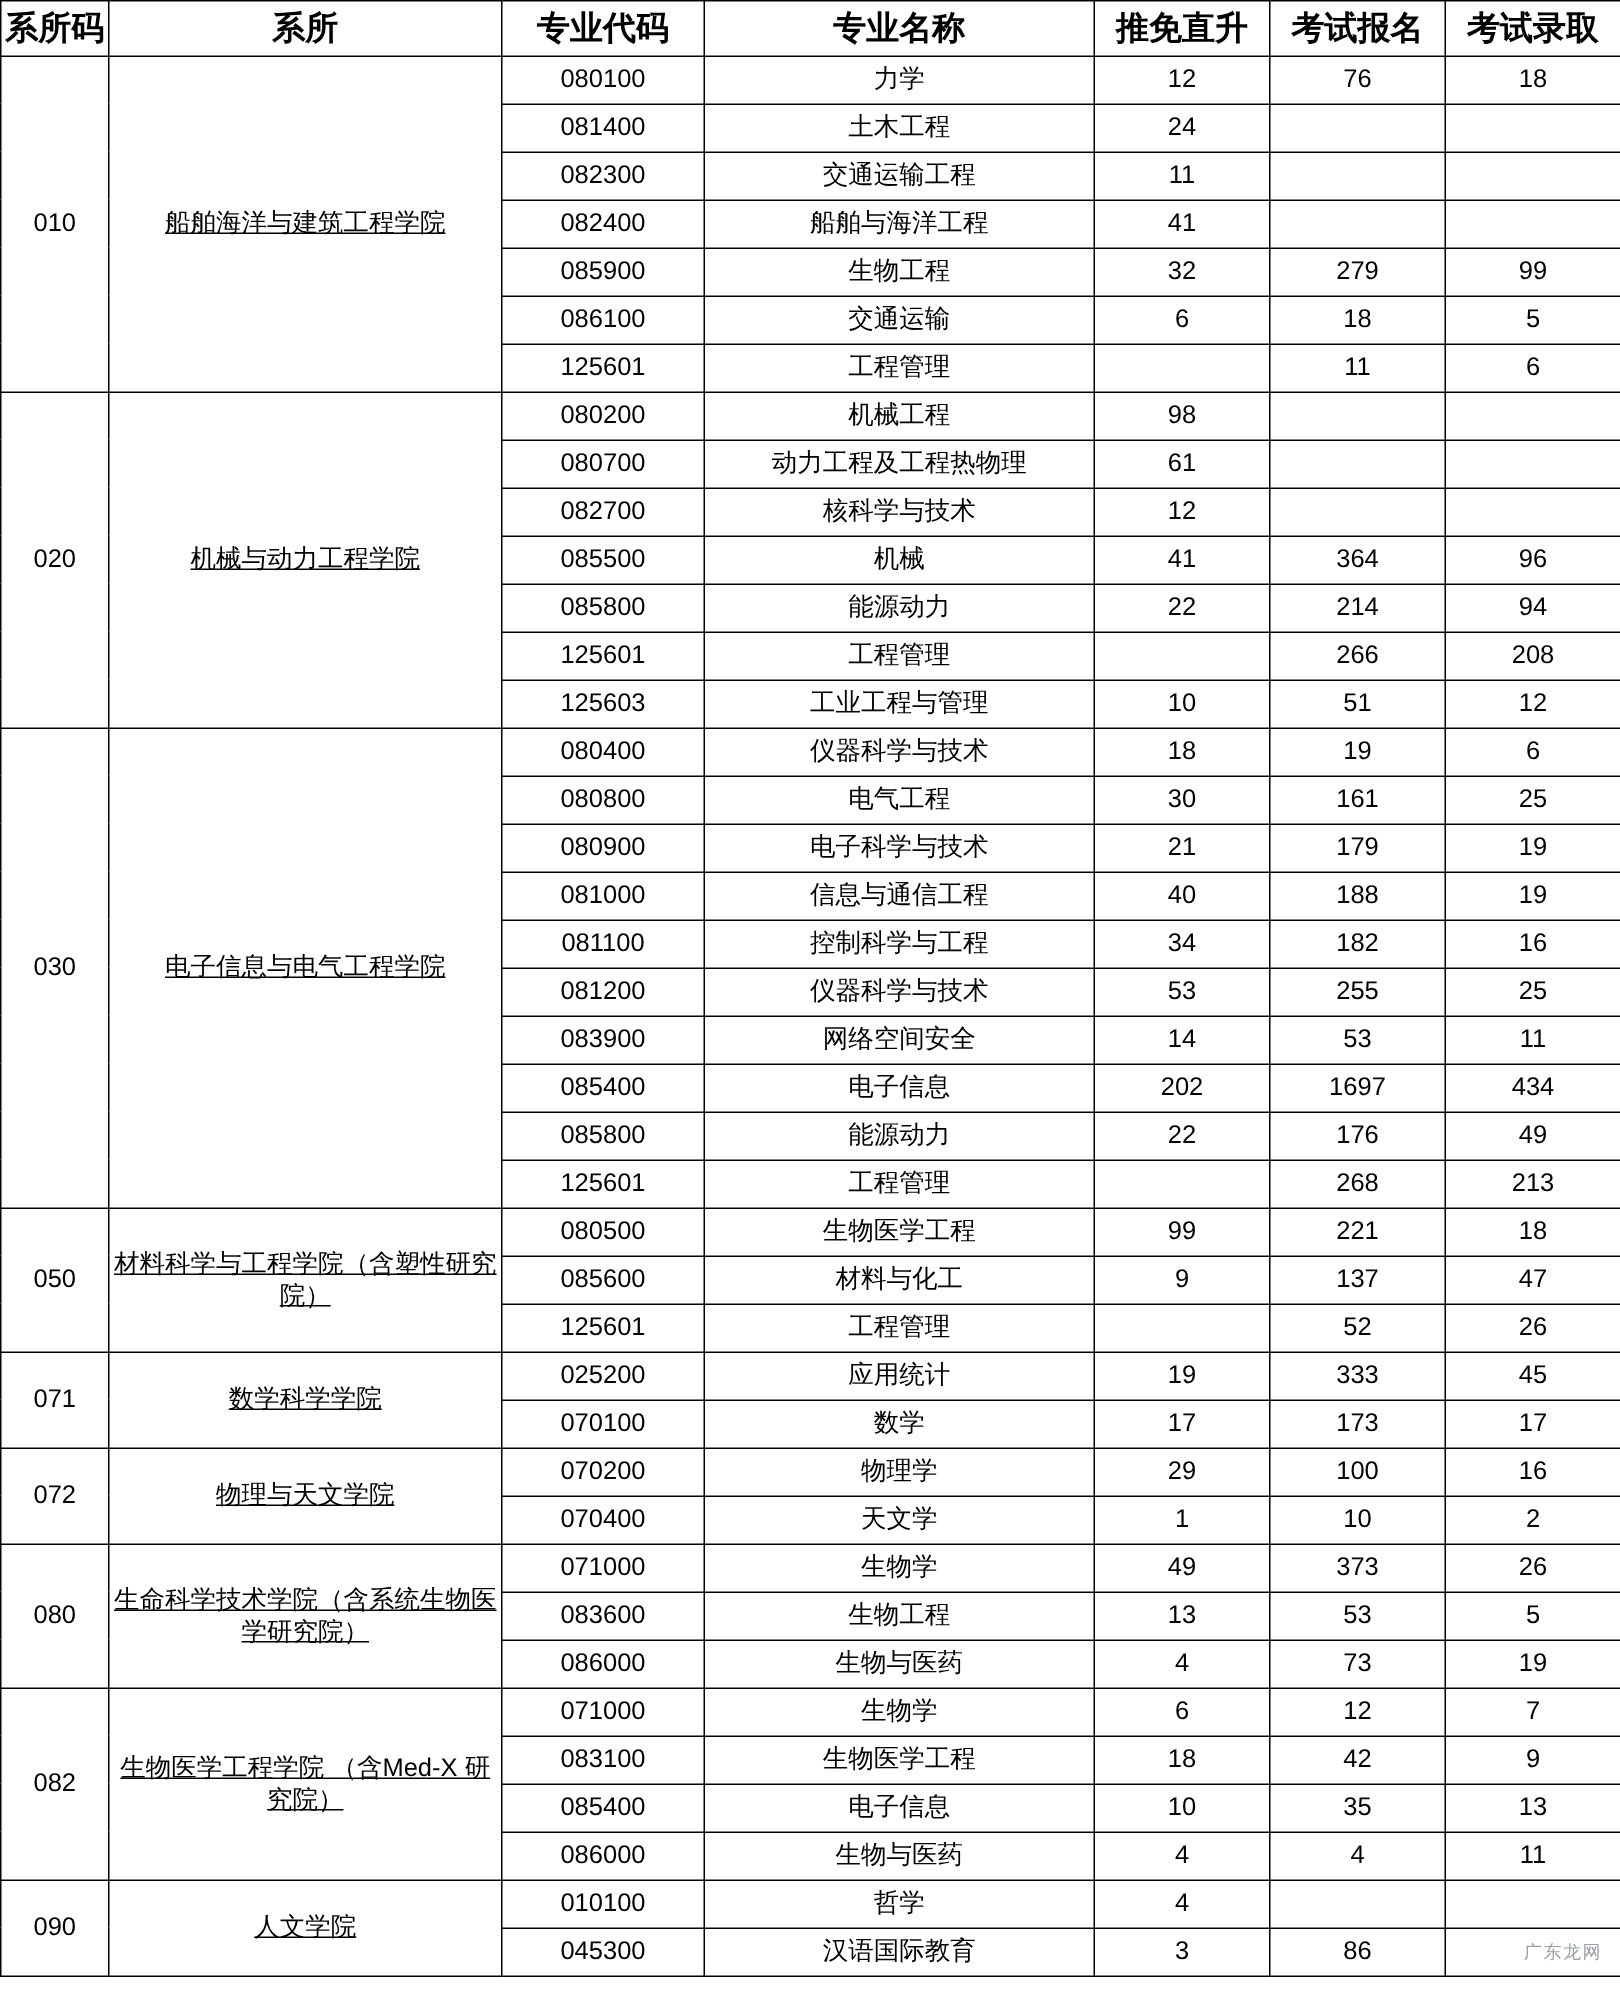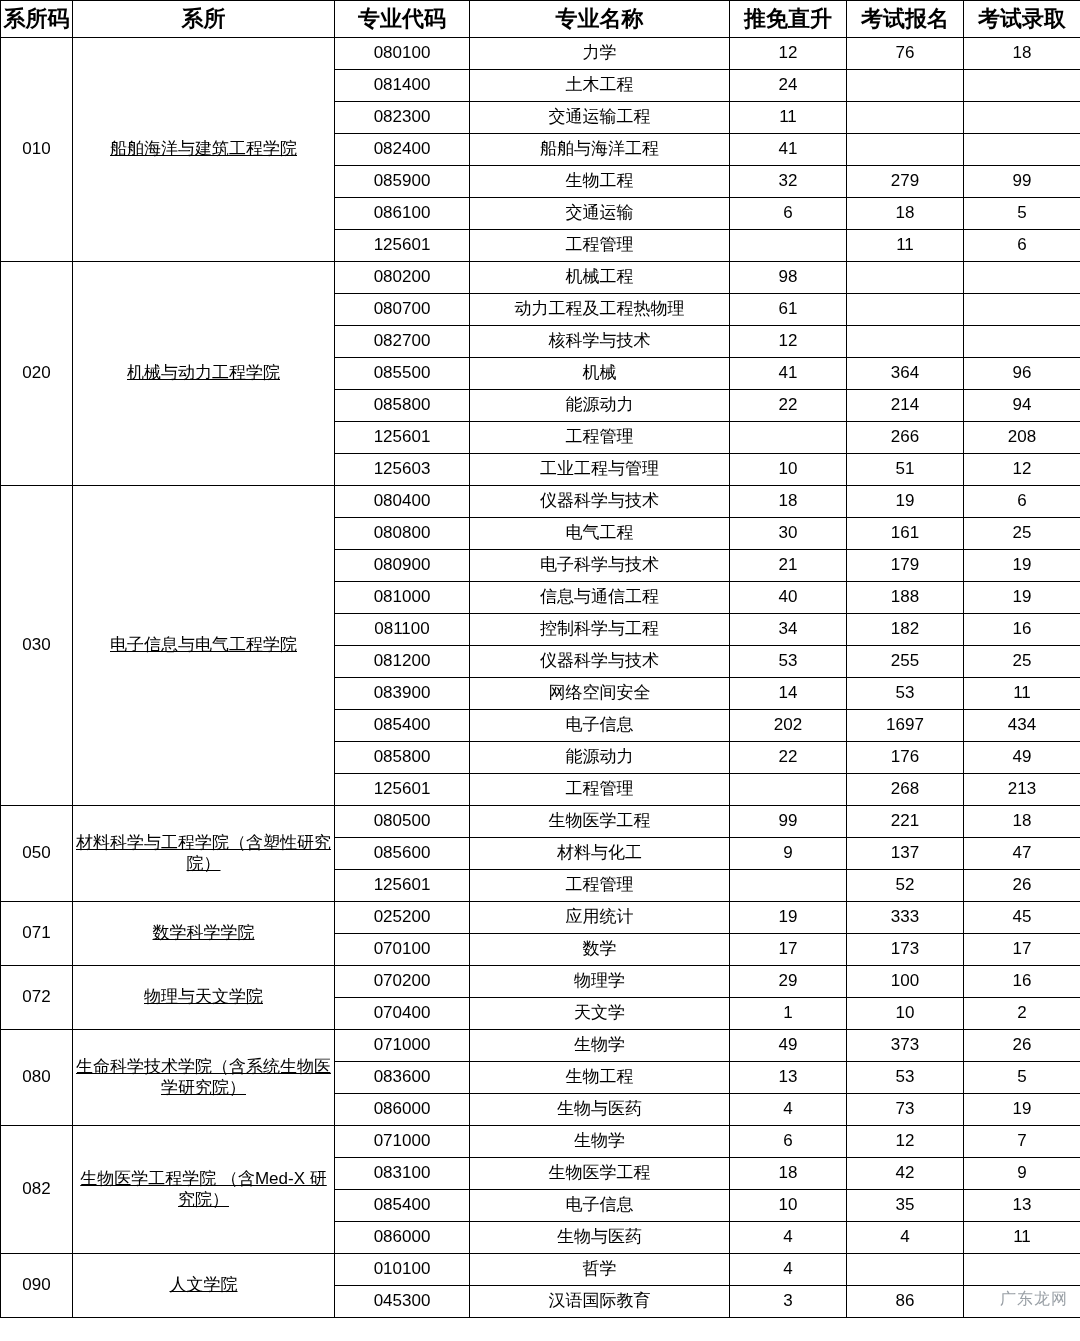--- a/index.html
+++ b/index.html
@@ -48,21 +48,21 @@
     text-decoration: underline;
   }
   td.major-name {
     font-size: 18px;
   }
   td.num {
     font-size: 17px;
   }
   .watermark {
     position: absolute;
-    font-size: 16px;
+    font-size: 12px;
     color: #9aa0a6;
     letter-spacing: 1px;
     pointer-events: none;
   }
   .wm-wrap {
     position: relative;
     width: 1080px;
   }
 </style>
 </head>

